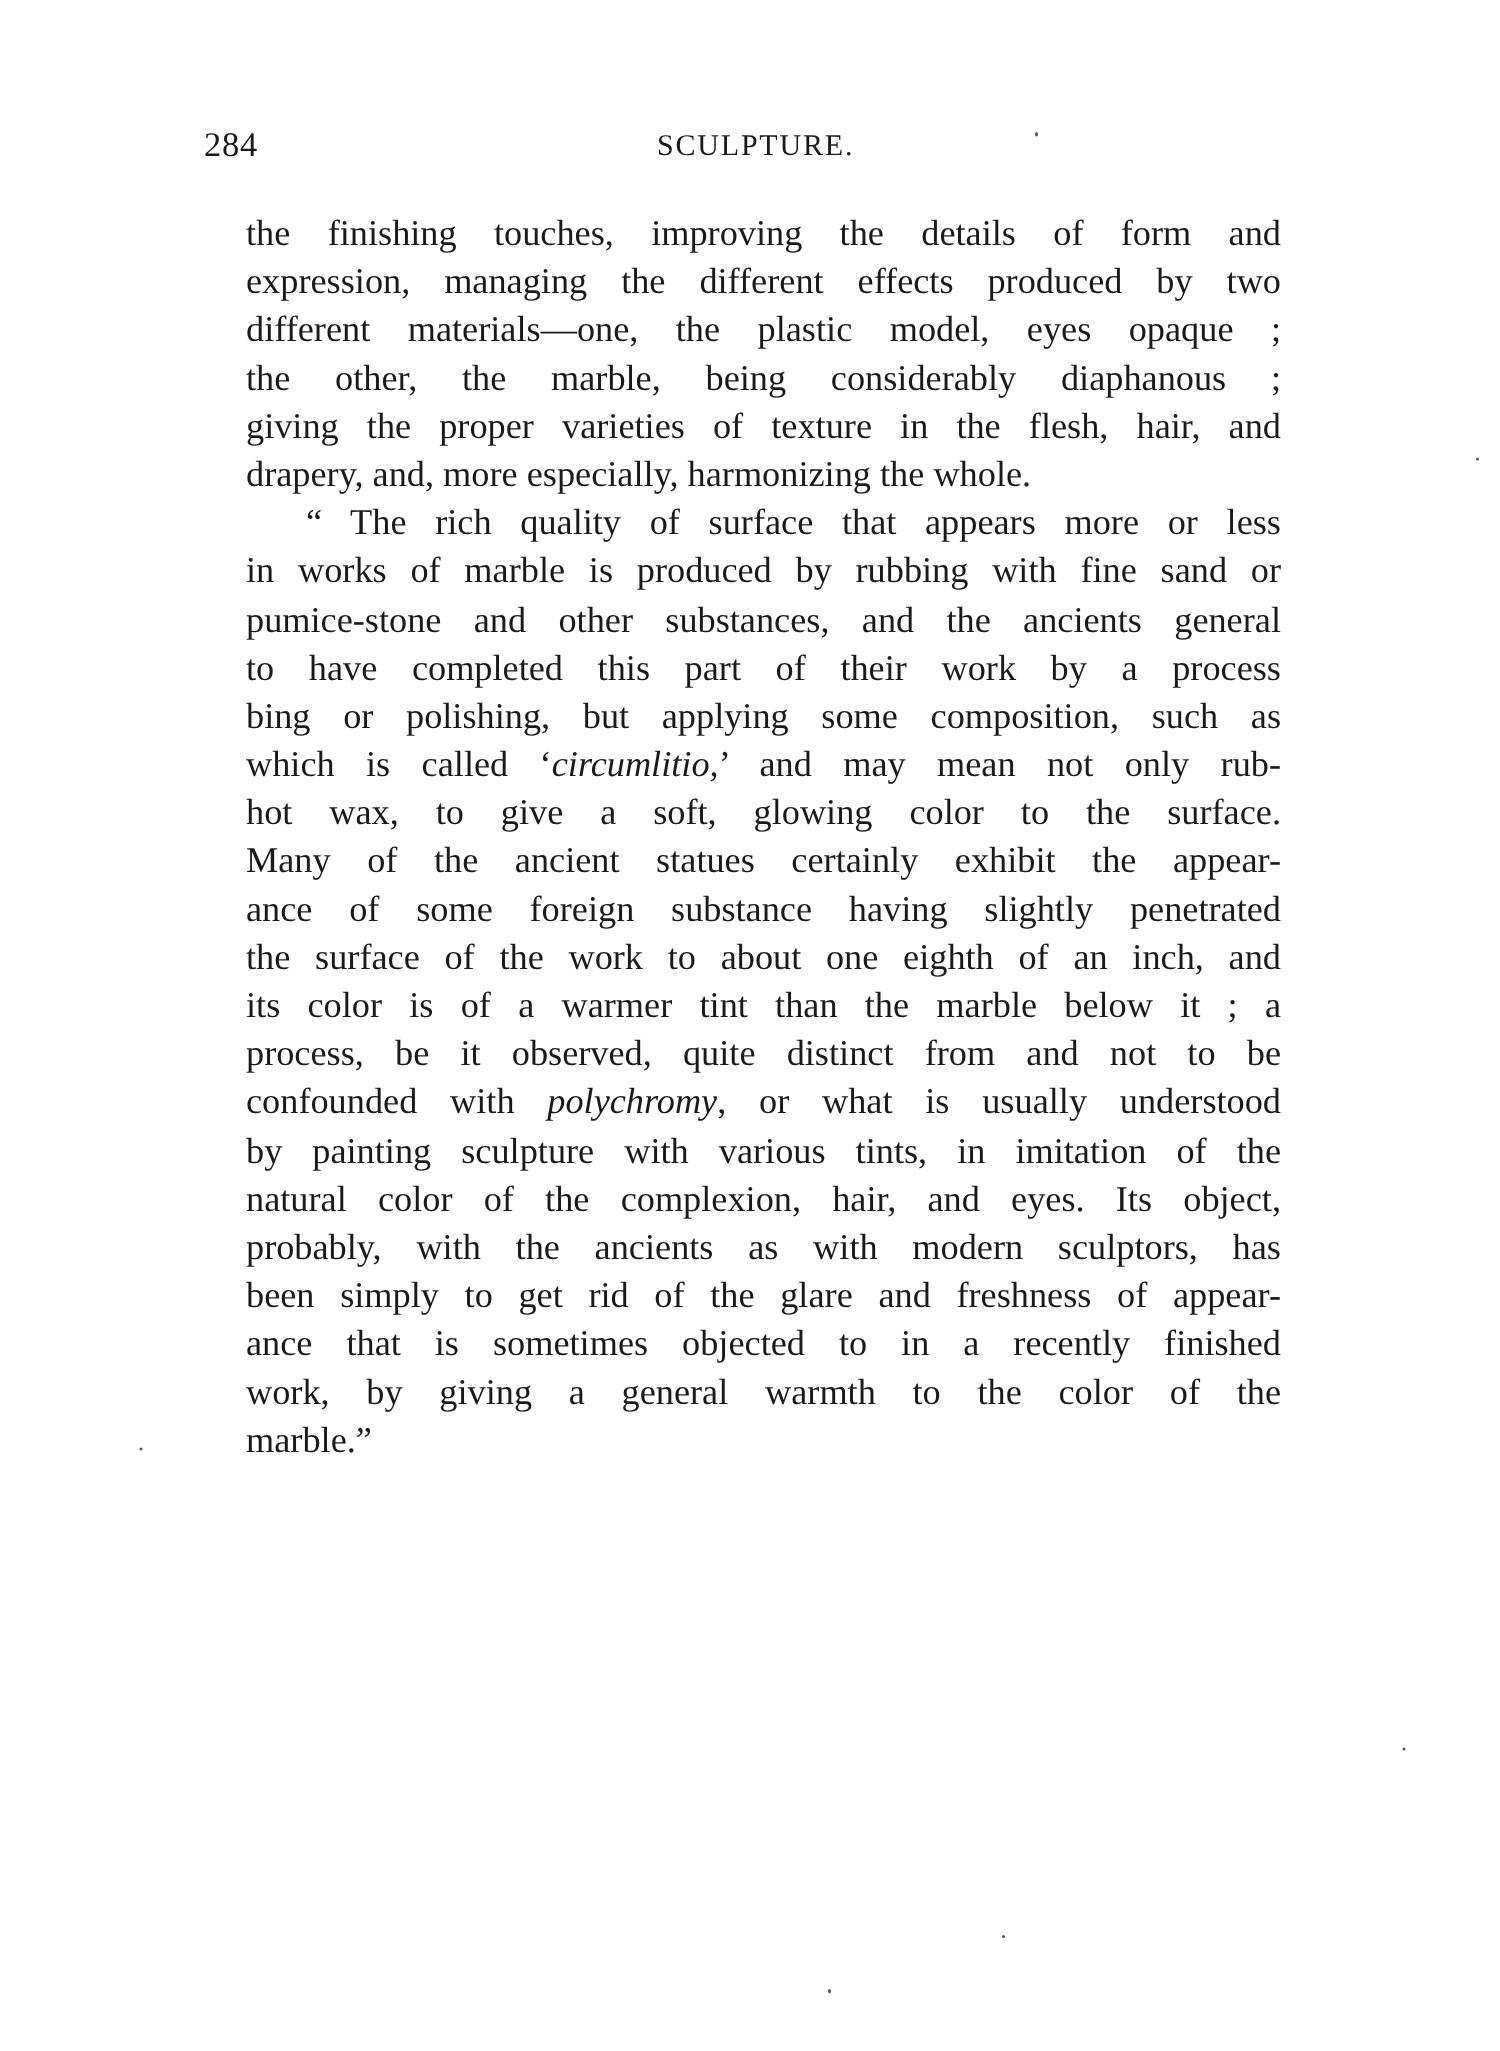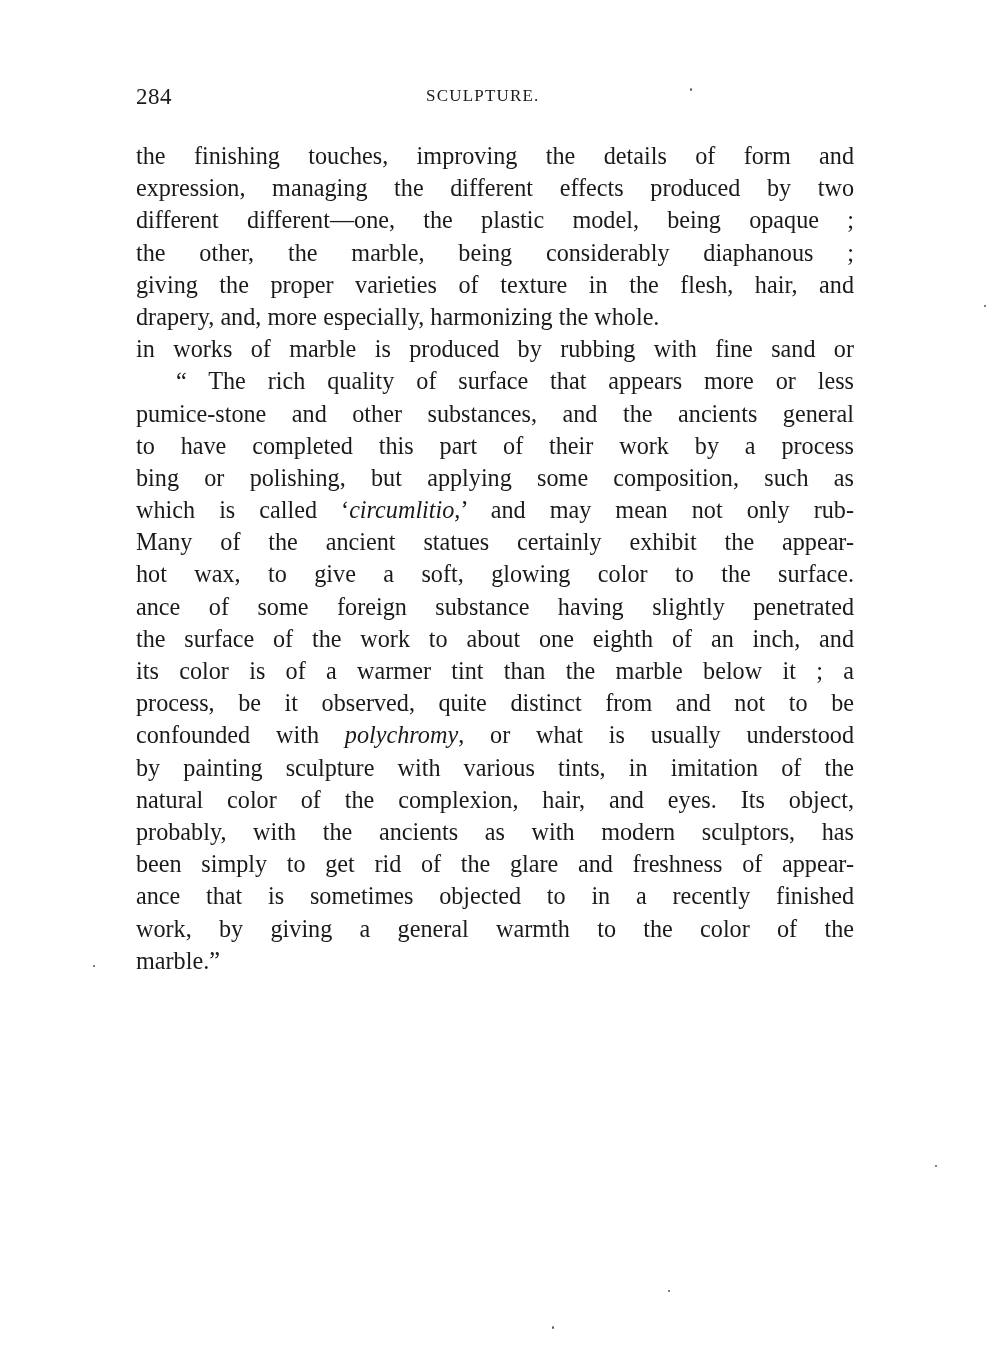--- a/index.html
+++ b/index.html
@@ -24,39 +24,40 @@
     }
     .page-number {
       position: absolute;
       left: 0;
       top: 0;
       font-size: 23px;
       letter-spacing: 0.5px;
     }
     .running-head {
       position: absolute;
-      left: 290px;
+      left: 302px;
       top: 2px;
-      font-size: 17px;
+      font-size: 20px;
       letter-spacing: 1.2px;
     }
     .body-text {
       position: absolute;
       top: 140px;
       left: 136px;
       width: 718px;
     }
     .line {
       display: block;
       font-size: 24.2px;
       line-height: 32.2px;
       height: 32.2px;
       white-space: nowrap;
       text-align: justify;
       text-align-last: justify;
+      margin-left: 28px;
     }
     .line.last {
       text-align-last: left;
     }
     .line.indent {
       padding-left: 40px;
     }
     .line i {
       font-style: italic;
     }
@@ -72,35 +73,35 @@
 <div class="page-header">
   <span class="page-number">284</span>
   <span class="running-head">SCULPTURE.</span>
 </div>
 
 <div class="body-text">
 
   <div>
     <span class="line">the finishing touches, improving the details of form and</span>
     <span class="line">expression, managing the different effects produced by two</span>
-    <span class="line">different different—one, the plastic model, being opaque ;</span>
+    <span class="line">different materials—one, the plastic model, eyes opaque ;</span>
     <span class="line">the other, the marble, being considerably diaphanous ;</span>
     <span class="line">giving the proper varieties of texture in the flesh, hair, and</span>
     <span class="line last">drapery, and, more especially, harmonizing the whole.</span>
   </div>
 
   <div>
+    <span class="line indent">“ The rich quality of surface that appears more or less</span>
     <span class="line">in works of marble is produced by rubbing with fine sand or</span>
-    <span class="line indent">“ The rich quality of surface that appears more or less</span>
     <span class="line">pumice-stone and other substances, and the ancients general</span>
     <span class="line">to have completed this part of their work by a process</span>
     <span class="line">bing or polishing, but applying some composition, such as</span>
     <span class="line"><span>which is called ‘</span><i>circumlitio,</i><span>’ and may mean not only rub-</span></span>
+    <span class="line">hot wax, to give a soft, glowing color to the surface.</span>
     <span class="line">Many of the ancient statues certainly exhibit the appear-</span>
-    <span class="line">hot wax, to give a soft, glowing color to the surface.</span>
     <span class="line">ance of some foreign substance having slightly penetrated</span>
     <span class="line">the surface of the work to about one eighth of an inch, and</span>
     <span class="line">its color is of a warmer tint than the marble below it ; a</span>
     <span class="line">process, be it observed, quite distinct from and not to be</span>
     <span class="line"><span>confounded with </span><i>polychromy</i><span>, or what is usually understood</span></span>
     <span class="line">by painting sculpture with various tints, in imitation of the</span>
     <span class="line">natural color of the complexion, hair, and eyes.  Its object,</span>
     <span class="line">probably, with the ancients as with modern sculptors, has</span>
     <span class="line">been simply to get rid of the glare and freshness of appear-</span>
     <span class="line">ance that is sometimes objected to in a recently finished</span>

